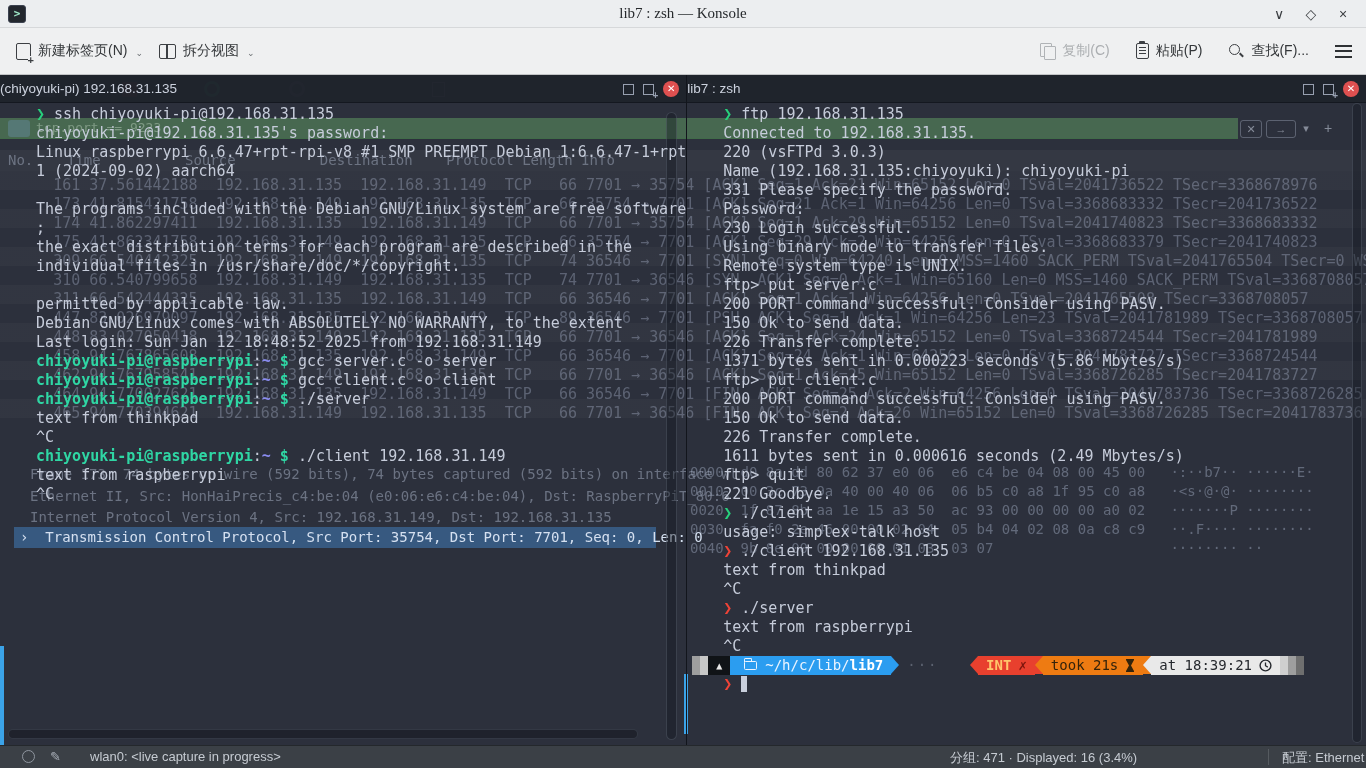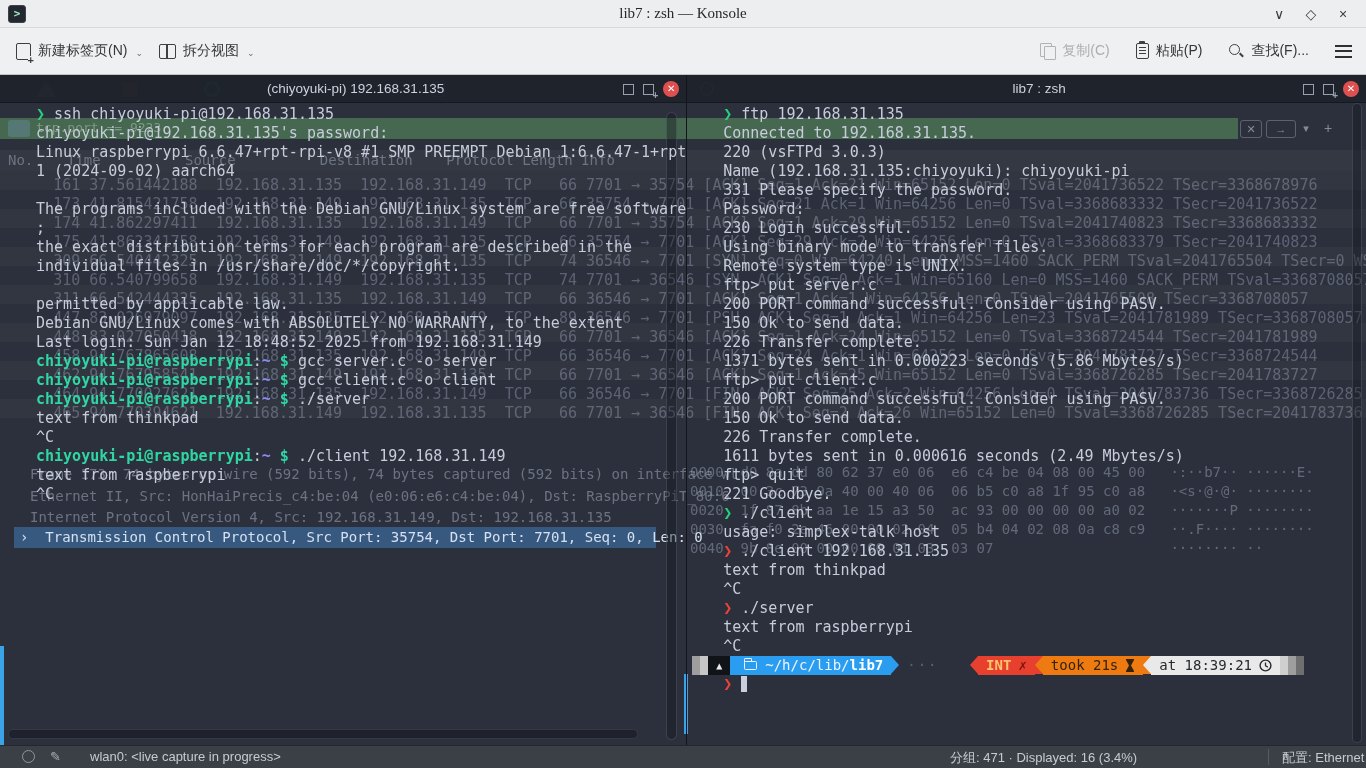--- a/index.html
+++ b/index.html
@@ -52,21 +52,21 @@
   .hpill{position:absolute;border-radius:5px;background:rgba(15,18,25,0.45);border:1px solid rgba(125,135,155,0.22);}
   .bluestrip{position:absolute;width:4px;background:#3ba3e8;}
   .ghost{position:absolute;opacity:0.28;}
   
   .panes{position:absolute;inset:0;z-index:2;display:flex;}
   .pane{position:relative;height:670px;}
   .pane.left{flex:0 0 683px;}
   .pane-divider{flex:0 0 1px;background:#12151c;height:670px;}
   .pane.right{flex:1;}
   .pane-header{position:relative;height:28px;background:rgba(30,34,42,0.88);border-bottom:1px solid #141820;}
-  .pane-title{position:absolute;left:0;right:0;top:0;height:44px;line-height:28px;text-align:center;font-size:13.5px;color:#ccd2de;margin-left:25px;}
+  .pane-title{position:absolute;left:0;right:0;top:0;height:44px;line-height:28px;text-align:left;font-size:13.5px;color:#ccd2de;}
   .pane-btns{position:absolute;right:7px;top:0;height:28px;display:flex;align-items:center;gap:9px;z-index:2;}
   .icon-panemax{width:11px;height:11px;border:1.5px solid #98a0b0;}
   .icon-detach{width:11px;height:11px;border:1.5px solid #98a0b0;position:relative;}
   .icon-detach::after{content:"+";position:absolute;right:-5px;bottom:-7px;color:#98a0b0;font-size:10px;font-weight:bold;}
   .pane-close{width:16px;height:16px;border-radius:50%;background:#de5050;color:#fff;font-size:10px;font-weight:bold;line-height:16px;text-align:center;}
   .term{position:relative;height:642px;padding:2px 0 0 9px;font-family:"DejaVu Sans Mono","Liberation Mono",monospace;font-size:15px;line-height:19px;color:#c6ccda;}
   .tline{white-space:pre;height:19px;margin-left:27px;}
   .c-fg{color:#c6ccda;}
   .c-green{color:#27d07c;font-weight:bold;}
   .c-red{color:#ef4337;font-weight:bold;}

